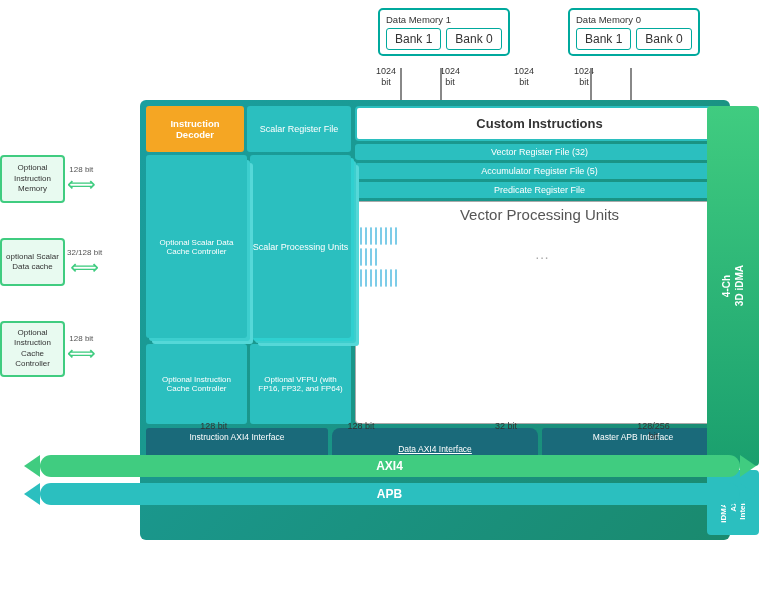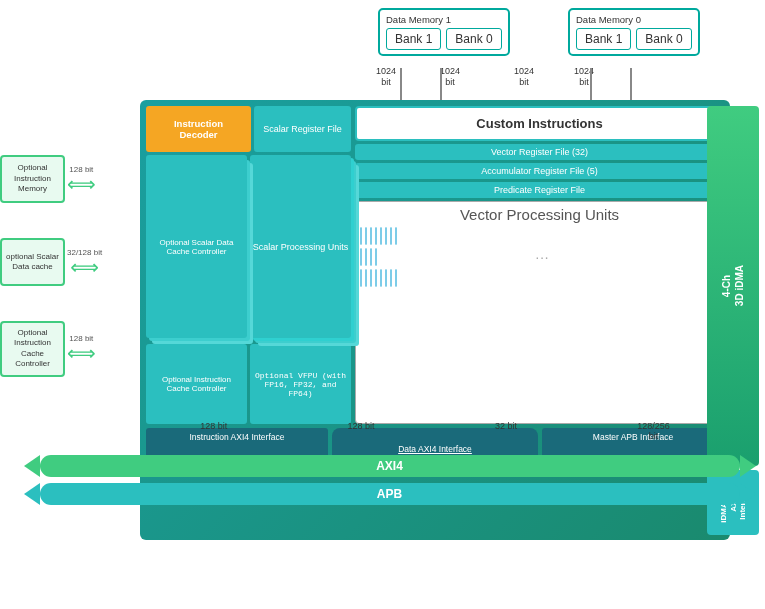--- a/index.html
+++ b/index.html
@@ -52,21 +52,21 @@
       color: #fff;
       text-align: center;
       flex: 1;
       display: flex;
       align-items: center;
       justify-content: center;
     }
     .scalar-reg {
       background: #2bbfbf;
       border-radius: 3px;
-      padding: 4px 1px;
+      padding: 4px 8px;
       font-size: 9px;
       color: #fff;
       text-align: center;
       flex: 1;
     }
 
     
     .stacked-card {
       position: relative;
       flex: 1;
@@ -349,21 +349,21 @@
 Units</span>
             </div>
           </div>
         </div>
 
         <div style="display:flex;gap:3px;height:80px;margin-top:3px;">
           <div style="flex:1;background:#2bbfbf;border-radius:3px;padding:4px;font-size:8px;color:#fff;text-align:center;display:flex;align-items:center;justify-content:center;">Optional
 Instruction
 Cache
 Controller</div>
-          <div style="flex:1;background:#2bbfbf;border-radius:3px;padding:4px;font-size:8px;color:#fff;text-align:center;display:flex;align-items:center;justify-content:center;font-family:Liberation Mono, monospace;">Optional VFPU
+          <div style="flex:1;background:#2bbfbf;border-radius:3px;padding:4px;font-size:8px;color:#fff;text-align:center;display:flex;align-items:center;justify-content:center;">Optional VFPU
 (with FP16, FP32,
 and FP64)</div>
         </div>
 
       </div>
 
       <div style="flex:1;display:flex;flex-direction:column;gap:3px;">
 
         <div class="custom-instructions">Custom Instructions</div>
 

